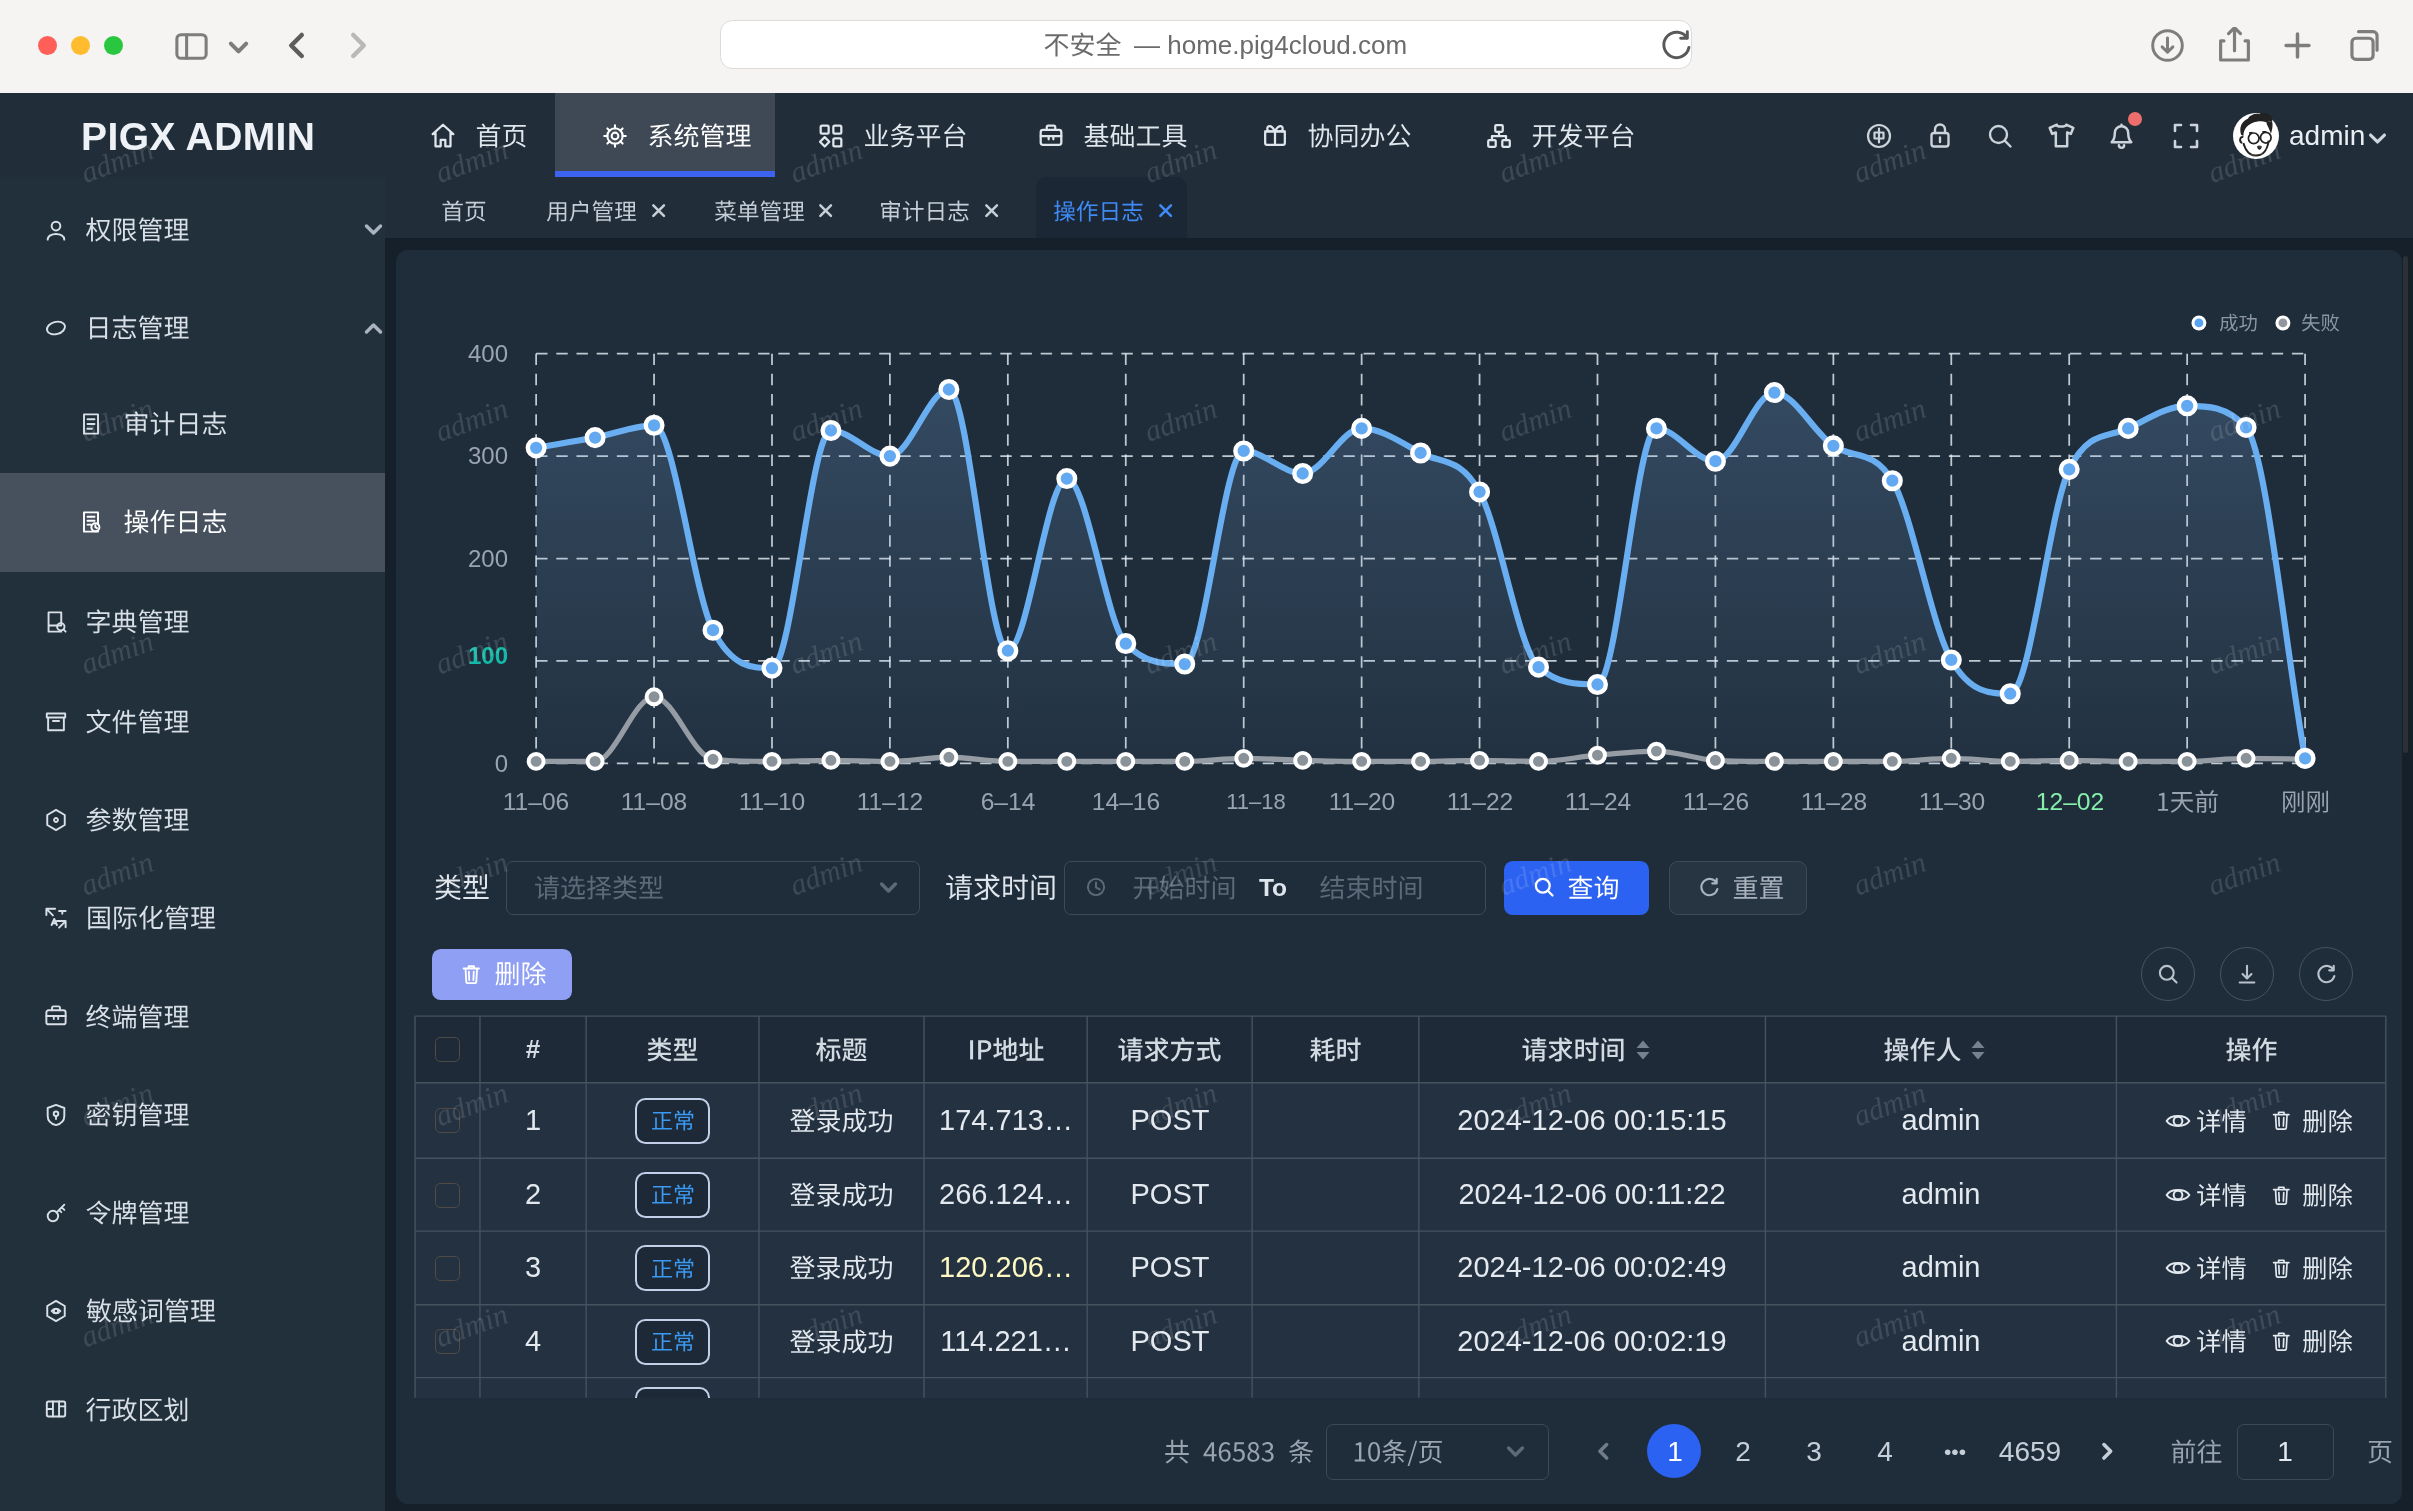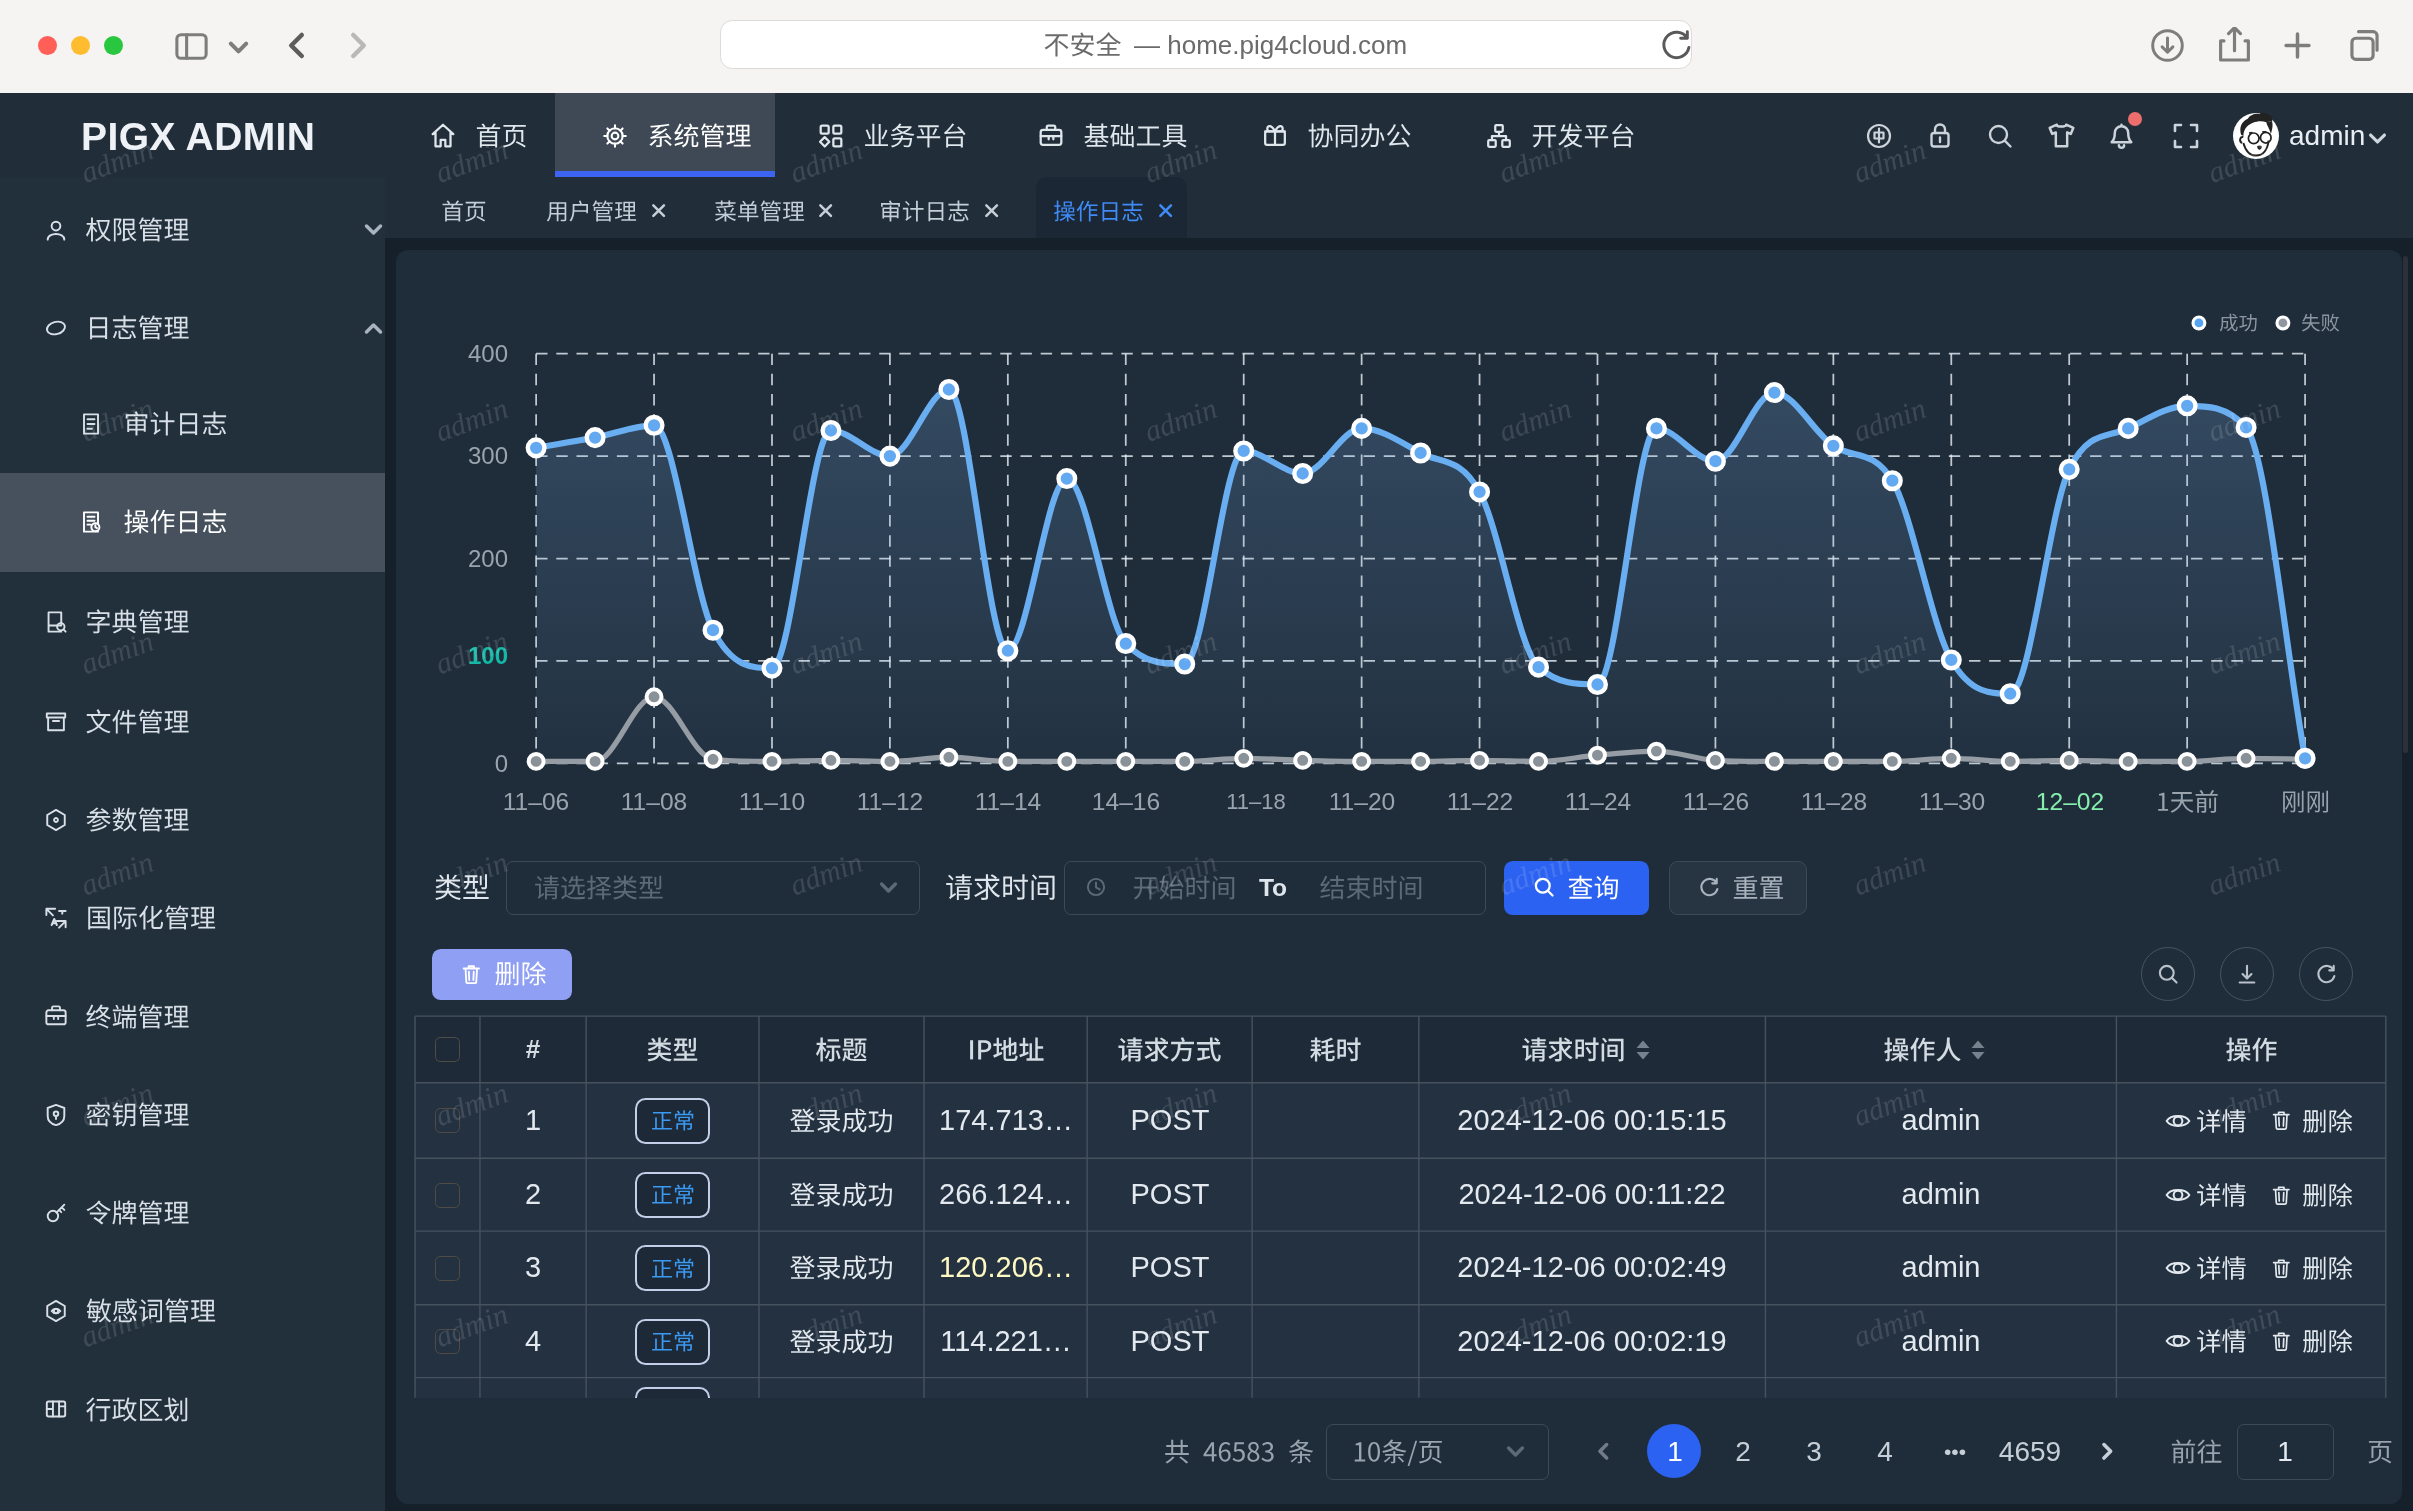--- a/index.html
+++ b/index.html
@@ -552,21 +552,21 @@
     </svg>
 <div class="lt" style="left:508px;top:746px;font-size:24px;color:#9aa4ae;font-weight:400;transform:translateX(-100%);line-height:36px;">0</div>
 <div class="lt" style="left:508px;top:638px;font-size:24px;color:#14b8a6;font-weight:700;transform:translateX(-100%);line-height:36px;">100</div>
 <div class="lt" style="left:508px;top:541px;font-size:24px;color:#9aa4ae;font-weight:400;transform:translateX(-100%);line-height:36px;">200</div>
 <div class="lt" style="left:508px;top:438px;font-size:24px;color:#9aa4ae;font-weight:400;transform:translateX(-100%);line-height:36px;">300</div>
 <div class="lt" style="left:508px;top:336px;font-size:24px;color:#9aa4ae;font-weight:400;transform:translateX(-100%);line-height:36px;">400</div>
 <div class="lt" style="left:536px;top:783px;font-size:24.6px;color:#9aa4ae;font-weight:400;transform:translateX(-50%);line-height:37px;">11–06</div>
 <div class="lt" style="left:654px;top:783px;font-size:24.6px;color:#9aa4ae;font-weight:400;transform:translateX(-50%);line-height:37px;">11–08</div>
 <div class="lt" style="left:772px;top:783px;font-size:24.6px;color:#9aa4ae;font-weight:400;transform:translateX(-50%);line-height:37px;">11–10</div>
 <div class="lt" style="left:890px;top:783px;font-size:24.6px;color:#9aa4ae;font-weight:400;transform:translateX(-50%);line-height:37px;">11–12</div>
-<div class="lt" style="left:1008px;top:783px;font-size:24.6px;color:#9aa4ae;font-weight:400;transform:translateX(-50%);line-height:37px;">11–14</div>
+<div class="lt" style="left:1008px;top:783px;font-size:24.6px;color:#9aa4ae;font-weight:400;transform:translateX(-50%);line-height:37px;">6–14</div>
 <div class="lt" style="left:1126px;top:783px;font-size:24.6px;color:#9aa4ae;font-weight:400;transform:translateX(-50%);line-height:37px;">14–16</div>
 <div class="lt" style="left:1256px;top:783px;font-size:22px;color:#9aa4ae;font-weight:400;transform:translateX(-50%);line-height:37px;">11–18</div>
 <div class="lt" style="left:1362px;top:783px;font-size:24.6px;color:#9aa4ae;font-weight:400;transform:translateX(-50%);line-height:37px;">11–20</div>
 <div class="lt" style="left:1480px;top:783px;font-size:24.6px;color:#9aa4ae;font-weight:400;transform:translateX(-50%);line-height:37px;">11–22</div>
 <div class="lt" style="left:1598px;top:783px;font-size:24.6px;color:#9aa4ae;font-weight:400;transform:translateX(-50%);line-height:37px;">11–24</div>
 <div class="lt" style="left:1716px;top:783px;font-size:24.6px;color:#9aa4ae;font-weight:400;transform:translateX(-50%);line-height:37px;">11–26</div>
 <div class="lt" style="left:1834px;top:783px;font-size:24.6px;color:#9aa4ae;font-weight:400;transform:translateX(-50%);line-height:37px;">11–28</div>
 <div class="lt" style="left:1952px;top:783px;font-size:24.6px;color:#9aa4ae;font-weight:400;transform:translateX(-50%);line-height:37px;">11–30</div>
 <div class="lt" style="left:2070px;top:783px;font-size:24.6px;color:#86efac;font-weight:400;transform:translateX(-50%);line-height:37px;">12–02</div>
 <svg class="t" style="left:2156px;top:783px" width="63" height="37" fill="#9aa4ae" viewBox="0 0 71.5 42">

